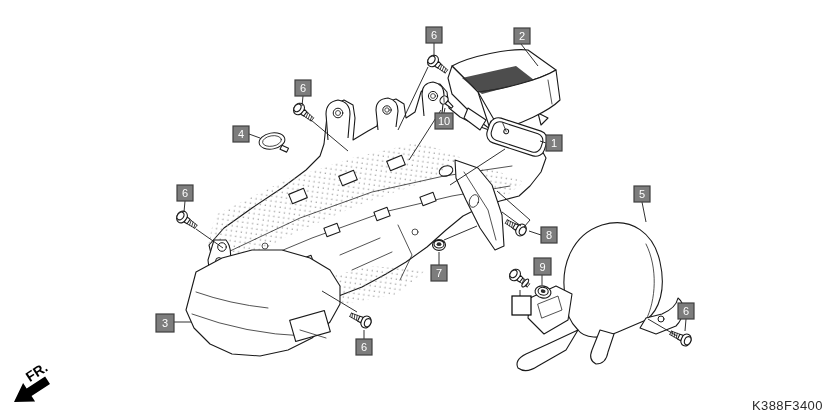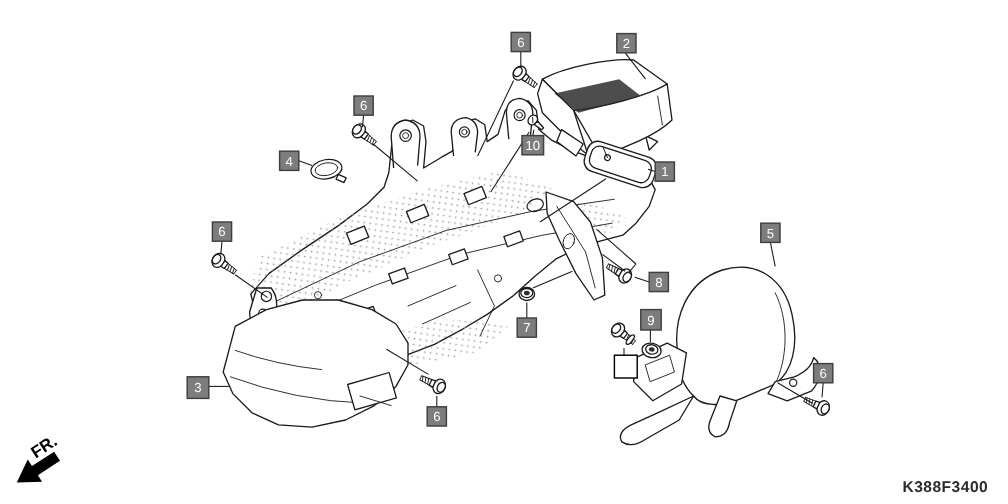--- a/index.html
+++ b/index.html
@@ -9,21 +9,21 @@
     font-family:"Liberation Sans", sans-serif;
   }
   #art{position:absolute;left:0;top:0;}
   .w{fill:#ffffff;stroke:#1a1a1a;stroke-width:1.1;stroke-linejoin:round;}
   .k{fill:none;stroke:#1a1a1a;stroke-width:1;stroke-linejoin:round;stroke-linecap:round;}
   .thin{stroke-width:0.75;}
   .dk{fill:#2e2e2e;stroke:none;}
   .callout-num{font-family:"Liberation Sans",sans-serif;font-size:11px;}
   #diagram-code{
     position:absolute;left:752px;top:398px;
-    font-size:13px;font-weight:bold;color:#2b2b2b;letter-spacing:.4px;
+    font-size:13px;font-weight:normal;color:#2b2b2b;letter-spacing:.4px;
     white-space:nowrap;
   }
 </style>
 </head>
 <body>
 
 <svg id="art" width="840" height="420" viewBox="0 0 840 420">
   <defs>
     <pattern id="stip" width="5" height="5" patternUnits="userSpaceOnUse" patternTransform="rotate(8)">
       <circle cx="1.3" cy="1.3" r="0.75" fill="#9b9b9b"></circle>

